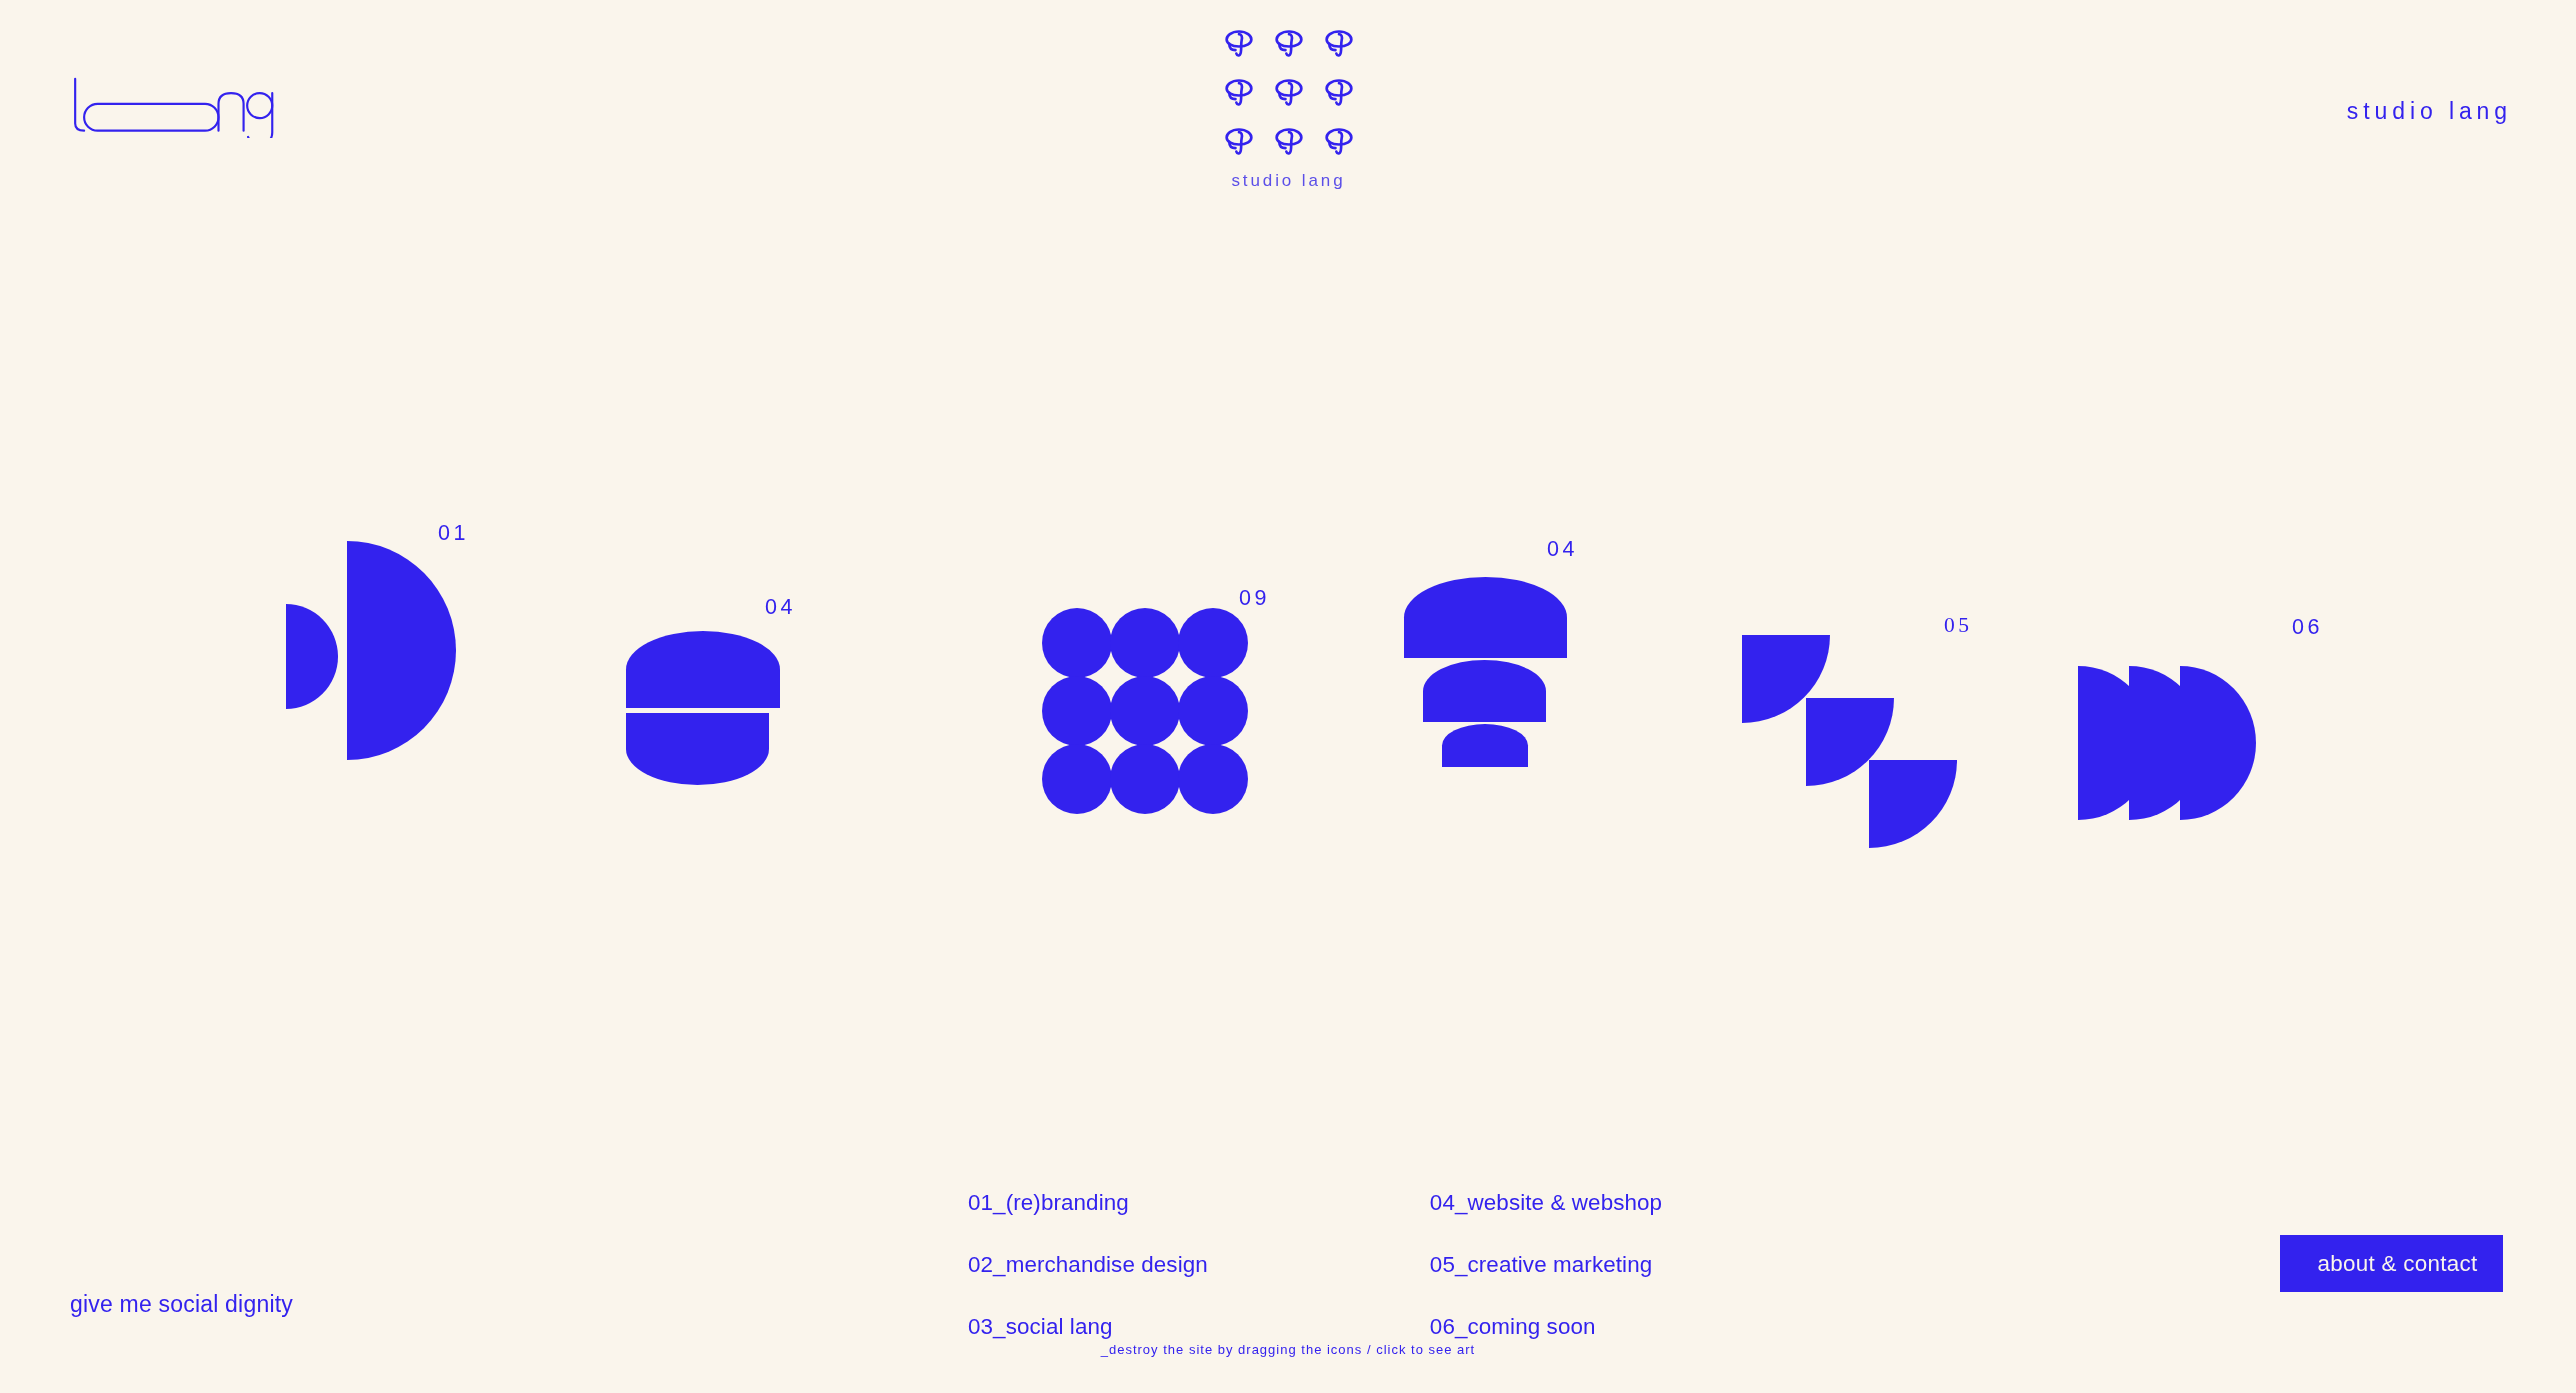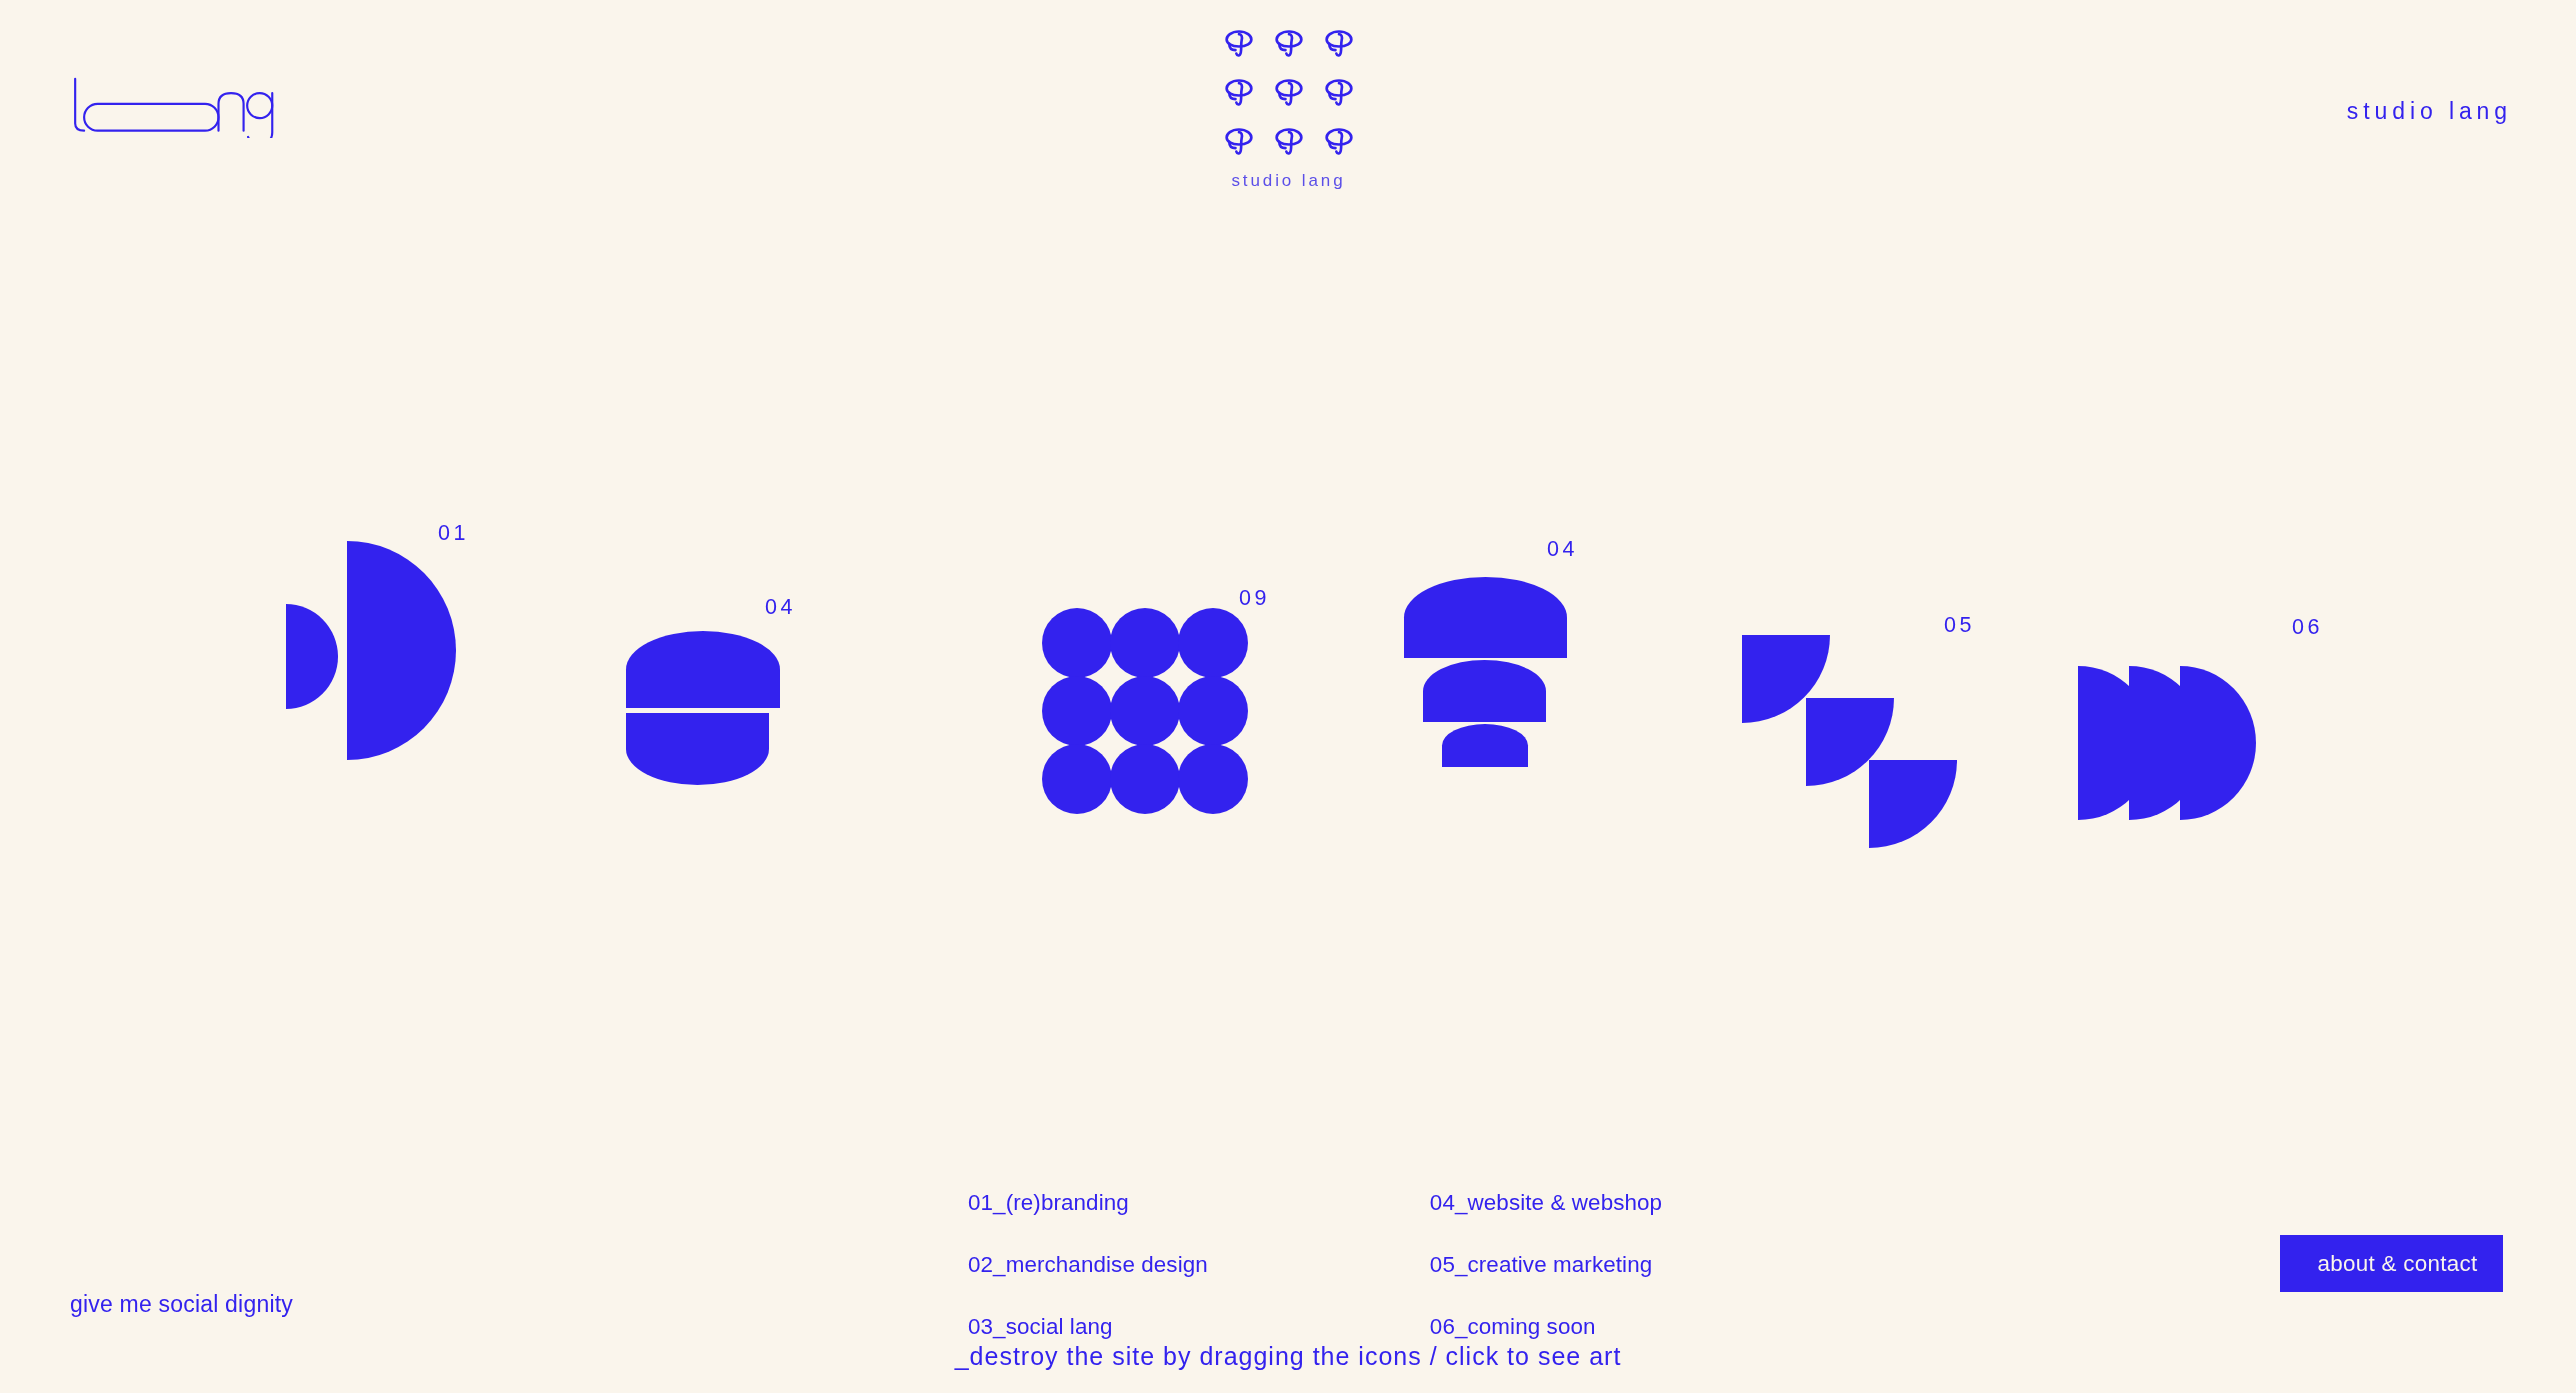--- a/index.html
+++ b/index.html
@@ -69,21 +69,21 @@
     display:flex; gap:222px;
   }
   .svc-col { display:flex; flex-direction:column; gap:36px; }
   .svc-item {
     font-size:22.4px; color:#3322ee; letter-spacing:0.1px;
     font-family:"Liberation Sans", sans-serif; white-space:nowrap;
     cursor:pointer;
   }
   .hint {
     position:absolute; left:0; top:1342px; width:2576px; text-align:center;
-    font-size:25px; color:#3322ee; letter-spacing:1px;
+    font-size:13px; color:#3322ee; letter-spacing:1px;
     font-family:"Liberation Sans", sans-serif;
   }
   .contact-btn {
     position:absolute; left:2280px; top:1235px;
     width:223px; height:57px;
     background:#3322ee; color:#faf5ec;
     display:flex; align-items:center; justify-content:center;
     font-size:22.4px; letter-spacing:0.3px;
     font-family:"Liberation Sans", sans-serif;
     cursor:pointer; border:none;padding-left:12px;
@@ -206,21 +206,21 @@
       <div class="art dot" style="left:136px;top:136px;width:70px; height:70px;"></div>
     </div>
 
     <div class="icon-num" style="left:1547px; top:537px;">04</div>
     <div class="icon-item" style="left:1404px; top:577px; width:165px; height:192px;">
       <div class="art dome" style="left:0px;  top:0px;   width:163px; height:81px;"></div>
       <div class="art dome" style="left:19px; top:83px;  width:123px; height:62px;"></div>
       <div class="art dome" style="left:38px; top:147px; width:86px;  height:43px;"></div>
     </div>
 
-    <div class="icon-num" style="left:1944px; top:613px;">05</div>
+    <div class="icon-num" style="left:1944px; top:613px;font-family:Liberation Serif, serif;">05</div>
     <div class="icon-item" style="left:1742px; top:635px; width:219px; height:210px;">
       <div class="art quarter-br" style="left:0px;  top:0px;  width:88px; height:88px;"></div>
       <div class="art quarter-br" style="left:64px; top:63px; width:88px; height:88px;"></div>
       <div class="art quarter-br" style="left:127px;top:125px;width:88px; height:88px;"></div>
     </div>
 
     <div class="icon-num" style="left:2292px; top:615px;">06</div>
     <div class="icon-item" style="left:2078px; top:666px; width:224px; height:161px;">
       <div class="art half-right" style="left:0px;  top:0px; width:76px; height:154px;"></div>
       <div class="art half-right" style="left:51px; top:0px; width:76px; height:154px;"></div>

